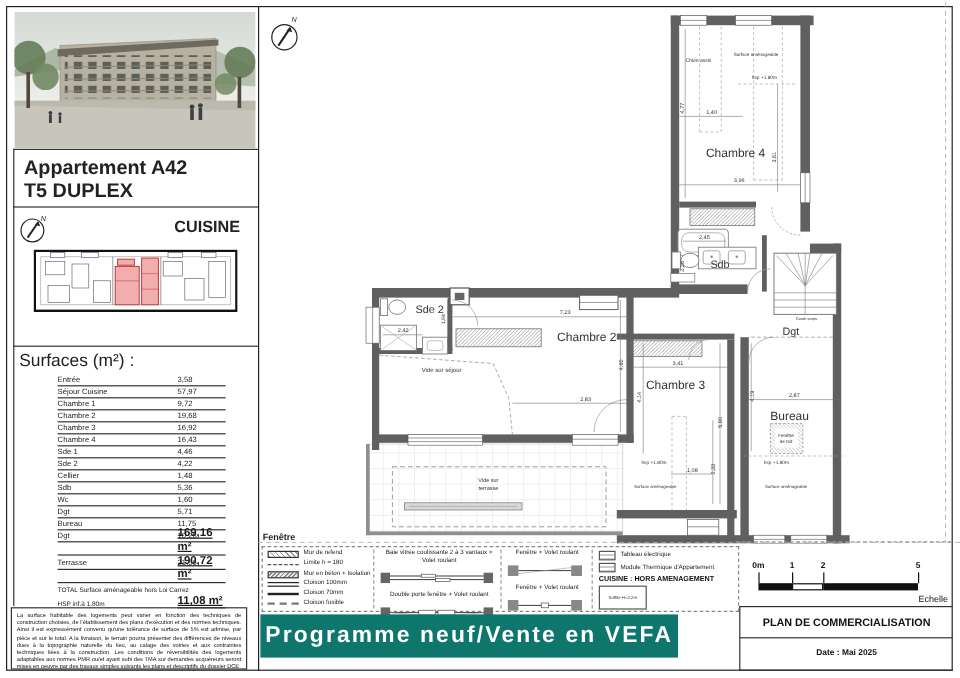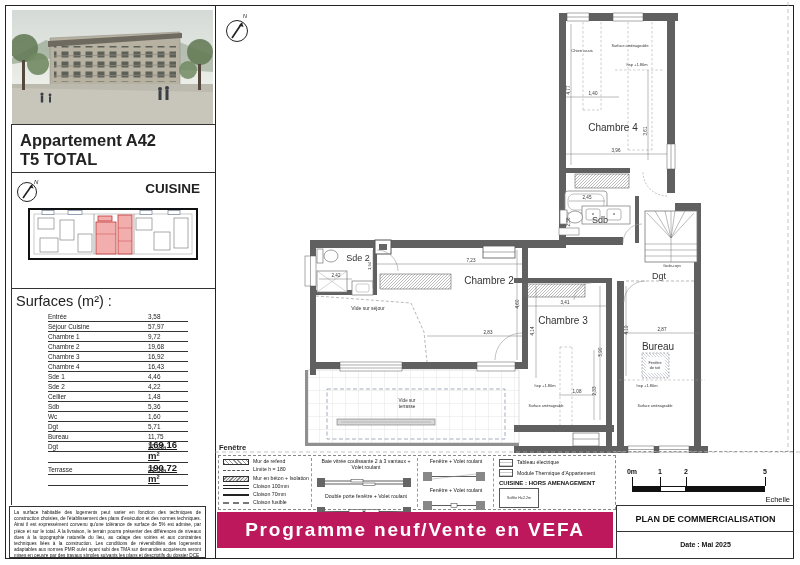--- a/index.html
+++ b/index.html
@@ -34,21 +34,21 @@
   .sw-limite{height:0;border-top:1px dashed #555;}
   .sw-beton{height:6px;border:0.8px solid #333;background:repeating-linear-gradient(-45deg,#888 0 1px,#e8e8e8 1px 2.5px);}
   .sw-c100{height:3.6px;border-top:1.2px solid #222;border-bottom:1.2px solid #222;}
   .sw-c70{height:2.4px;border-top:1px solid #222;border-bottom:1px solid #222;}
   .sw-fusible{height:0;border-top:2px dashed #777;}
   .lg-open{text-align:center;font-size:5.2px;color:#222;margin-bottom:2px;line-height:1.15;}
   .eq-sw{width:14px;height:8px;border:0.7px solid #555;background:repeating-linear-gradient(0deg,#ccc 0 1px,#fff 1px 3px);flex:none;}
   .kitchen{font-size:6px;font-weight:bold;margin-top:3px;color:#111;}
   .soffit{width:40px;height:20px;border:1px solid #555;margin-top:2px;display:flex;align-items:center;justify-content:center;font-size:3.6px;color:#333;text-align:center;}
   
-  .banner{left:217px;top:512px;width:396px;height:36px;background:#be185d;color:#fff;font-size:19px;font-weight:bold;letter-spacing:1.8px;line-height:36px;text-align:center;white-space:nowrap;overflow:hidden;}
+  .banner{left:217px;top:512px;width:348px;height:36px;background:#0f766e;color:#fff;font-size:19px;font-weight:bold;letter-spacing:1.8px;line-height:36px;text-align:center;white-space:nowrap;overflow:hidden;}
   .plan-box{left:616px;top:505px;width:178px;height:27px;border:1px solid #333;border-right:none;line-height:26px;text-align:center;font-size:9px;font-weight:bold;color:#111;}
   .date-box{left:616px;top:532px;width:178px;height:27px;border:1px solid #333;border-top:none;border-right:none;line-height:26px;text-align:center;font-size:7px;font-weight:bold;color:#111;}
   .tick-label{position:absolute;transform:translateX(-50%);font-size:7px;font-weight:bold;color:#111;top:468px;}
   .scale-seg{position:absolute;top:486px;height:6px;}
   .scale-tick{position:absolute;top:477px;width:0;height:9px;border-left:1px solid #111;}
   .echelle{left:690px;top:495px;width:100px;text-align:right;font-size:7.5px;color:#111;}
   .dash-h{left:613px;top:451px;width:180px;border-top:1px dashed #999;height:0;}
 </style>
 </head>
 <body>
@@ -97,21 +97,21 @@
         <rect x="153.5" y="80" width="3" height="10"></rect>
       <circle cx="30" cy="84" r="1.6"></circle>
         <rect x="28.8" y="85.5" width="2.4" height="7"></rect>
       <circle cx="38" cy="85" r="1.4"></circle>
         <rect x="37" y="86.5" width="2" height="6"></rect>
     </g>
   </svg>
 
   <div class="abs title-block">
     <div>Appartement A42</div>
-    <div>T5 TOTAL</div>
+    <div>T5 DUPLEX</div>
   </div>
 
   <svg class="abs" style="left:15px;top:178px;" width="26" height="26" viewBox="0 0 26 26">
     <circle cx="12" cy="14" r="9.5" fill="none" stroke="#222" stroke-width="1"></circle>
     <line x1="8" y1="20" x2="17" y2="7" stroke="#222" stroke-width="1.6"></line>
     <polygon points="17,7 14.2,9.2 18.6,10.6" fill="#222"></polygon>
     <text x="19" y="6" font-size="6" font-style="italic" fill="#222">N</text>
   </svg>
   <div class="abs duplex-label">CUISINE</div>
 
@@ -212,20 +212,27 @@
         <span class="stot">169,16 m²</span>
       </div>
     <div class="srow-static" style="height:10px;margin-top:2px;">
         <span class="sl">Terrasse</span>
         <span class="sv">21,56</span>
       </div>
     <div class="srow-static" style="height:11px;border-bottom-width:1.5px;">
         <span style="flex:1;"></span>
         <span class="stot">190,72 m²</span>
       </div>
+    <div style="margin-top:3px;">
+      <div class="note1">TOTAL Surface aménageable hors Loi Carrez</div>
+      <div style="display:flex;align-items:flex-end;">
+        <span class="note1" style="flex:1;">HSP inf.à 1.80m</span>
+        <span class="stot" style="border-bottom:1px solid #333;">11,08 m²</span>
+      </div>
+    </div>
   </div>
 
   <div class="abs disclaimer">La surface habitable des logements peut varier en fonction des techniques de construction choisies, de l'établissement des plans d'exécution et des normes techniques. Ainsi il est expressément convenu qu'une tolérance de surface de 5% est admise, par pièce et sur le total. A la livraison, le terrain pourra présenter des différences de niveaux dues à la topographie naturelle du lieu, au calage des voiries et aux contraintes techniques liées à la construction. Les conditions de réversibilités des logements adaptables aux normes PMR ou/et ayant subi des TMA sur demandes acquéreurs seront mises en oeuvre par des travaux simples suivants les plans et descriptifs du dossier DCE</div>
 
   <svg class="abs" style="left:215px;top:0;" width="585" height="453" viewBox="0 0 585 453">
     <defs>
       <pattern id="ph" width="3" height="3" patternUnits="userSpaceOnUse">
           <path d="M0,3L3,0" stroke="#777" stroke-width="0.5"></path>
         </pattern>
       <pattern id="pf" width="3" height="3" patternUnits="userSpaceOnUse">

